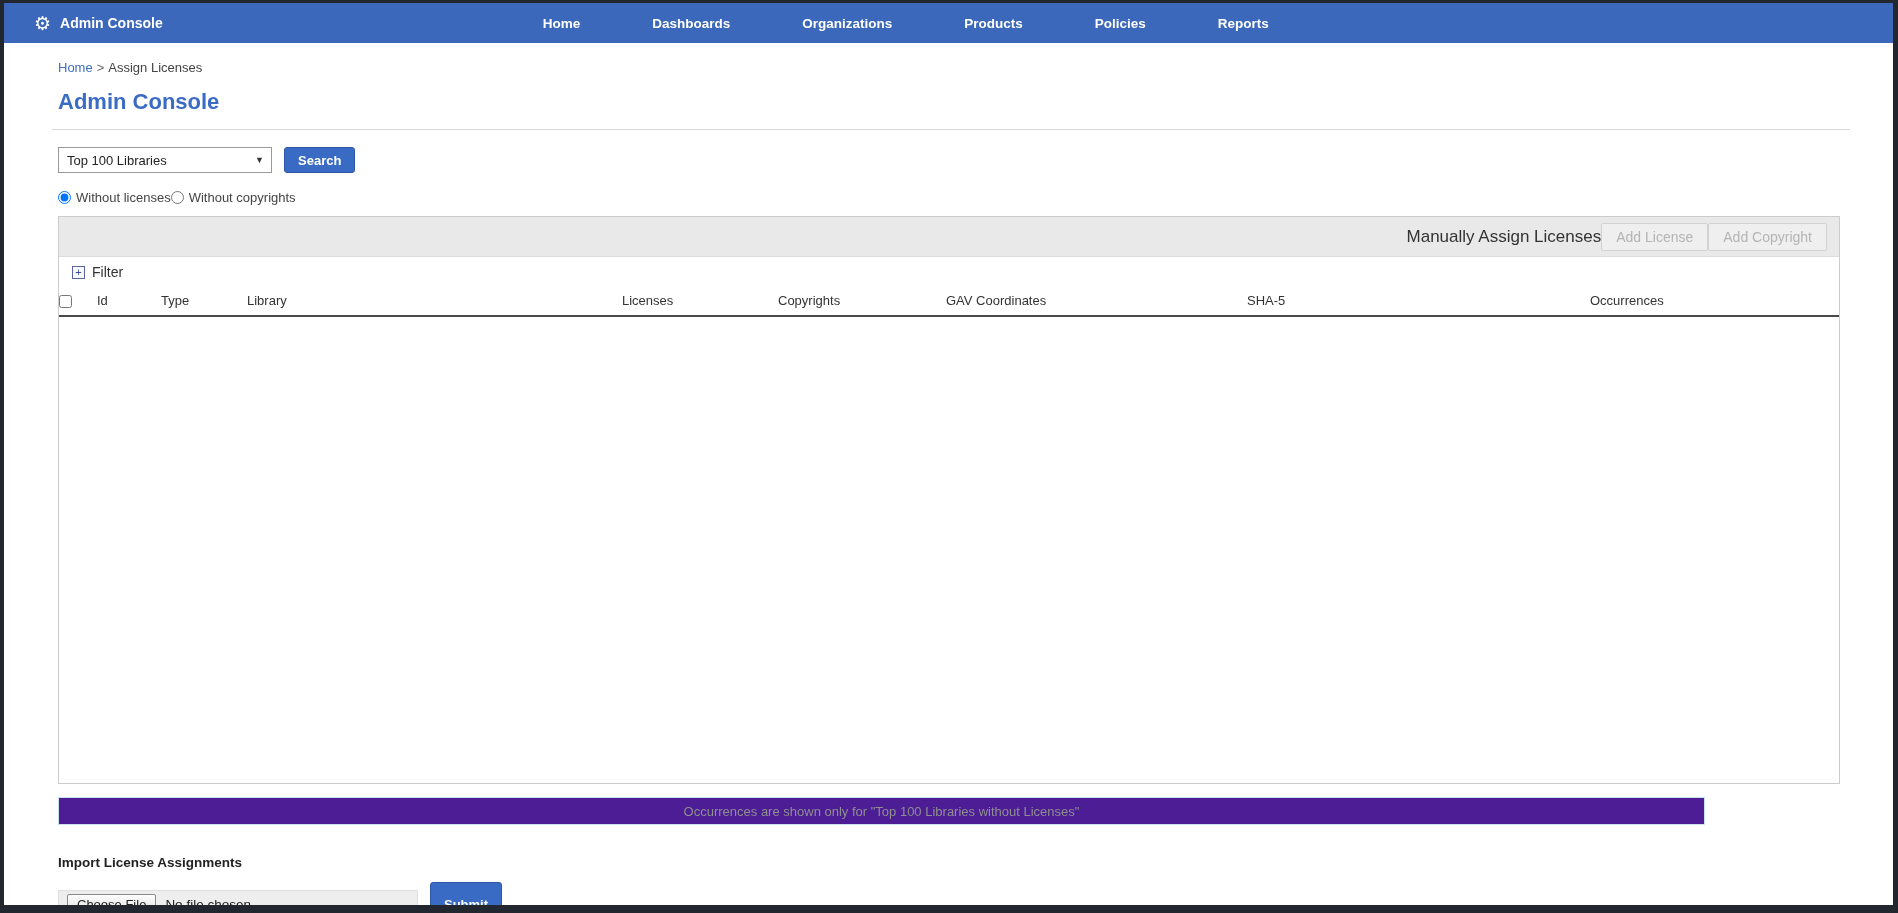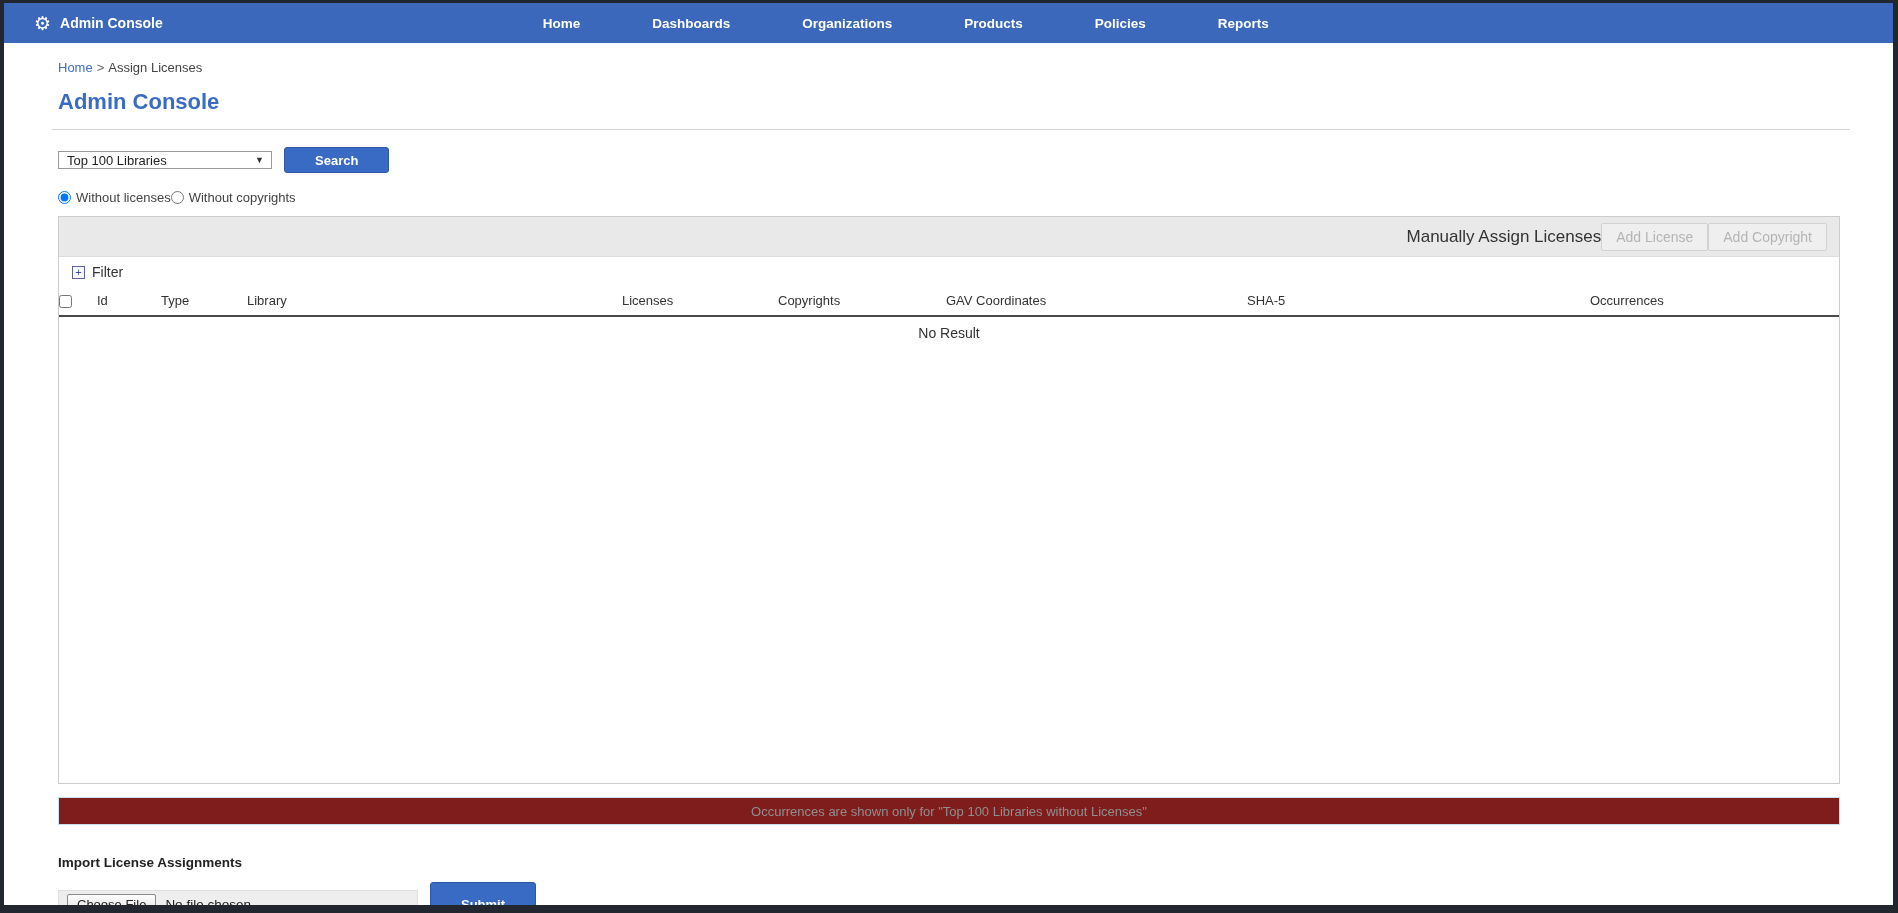--- a/index.html
+++ b/index.html
@@ -62,38 +62,38 @@
   .rule {
     border: 0;
     border-top: 1px solid #d6d6d6;
     margin: 14px 0 0 -6px;
     width: 1798px;
   }
 
   
   .search-row { margin-top: 17px; display: flex; align-items: center; }
   .select-box {
-    width: 214px; height: 18px;
+    width: 214px; height: 26px;
     border: 1px solid #9a9a9a;
     background: #ffffff;
     display: flex; align-items: center; justify-content: space-between;
     padding: 0 7px 0 8px;
     font-size: 13px; color: #222;
     cursor: pointer;
   }
   .select-box .caret { font-size: 9px; color: #333; }
   .btn-primary {
     background: #3a6bc4;
     border: 1px solid #2f57a5;
     color: #ffffff;
     font-weight: bold;
     font-size: 13px;
     border-radius: 3px;
     height: 26px;
-    padding: 0 30px;
+    padding: 0 13px;
     margin-left: 12px;
     cursor: pointer;
     font-family: "Liberation Sans", "DejaVu Sans", sans-serif;
   }
 
   .radio-row {
     margin-top: 17px;
     display: flex; align-items: center; 
     font-size: 13px; color: #444;
   }
@@ -160,23 +160,23 @@
   .no-result {
     text-align: center;
     font-size: 14px;
     color: #333;
     padding-top: 8px;
   }
 
   
   .notice {
     margin-top: 13px;
-    width: 1782px;
+    width: 1647px;
     height: 28px;
-    background: #7f1d1d;
+    background: #4c1d95;
     border: 1px solid #c9e1ec;
     display: flex; align-items: center; justify-content: center;
     font-size: 13px;
     color: #8f8f8f;
   }
 
   
   .import-heading {
     margin-top: 30px;
     font-size: 13.5px;
@@ -288,21 +288,20 @@
             <th>Library</th>
             <th>Licenses</th>
             <th>Copyrights</th>
             <th>GAV Coordinates</th>
             <th>SHA-5</th>
             <th>Occurrences</th>
           </tr>
         </thead>
       </table>
 
-      <div class="no-result">No Result</div>
     </div>
 
     <div class="notice">
       <span>Occurrences are shown only for "Top 100 Libraries without Licenses"</span>
     </div>
 
     <div class="import-heading">Import License Assignments</div>
 
     <div class="import-row">
       <div class="file-box">

